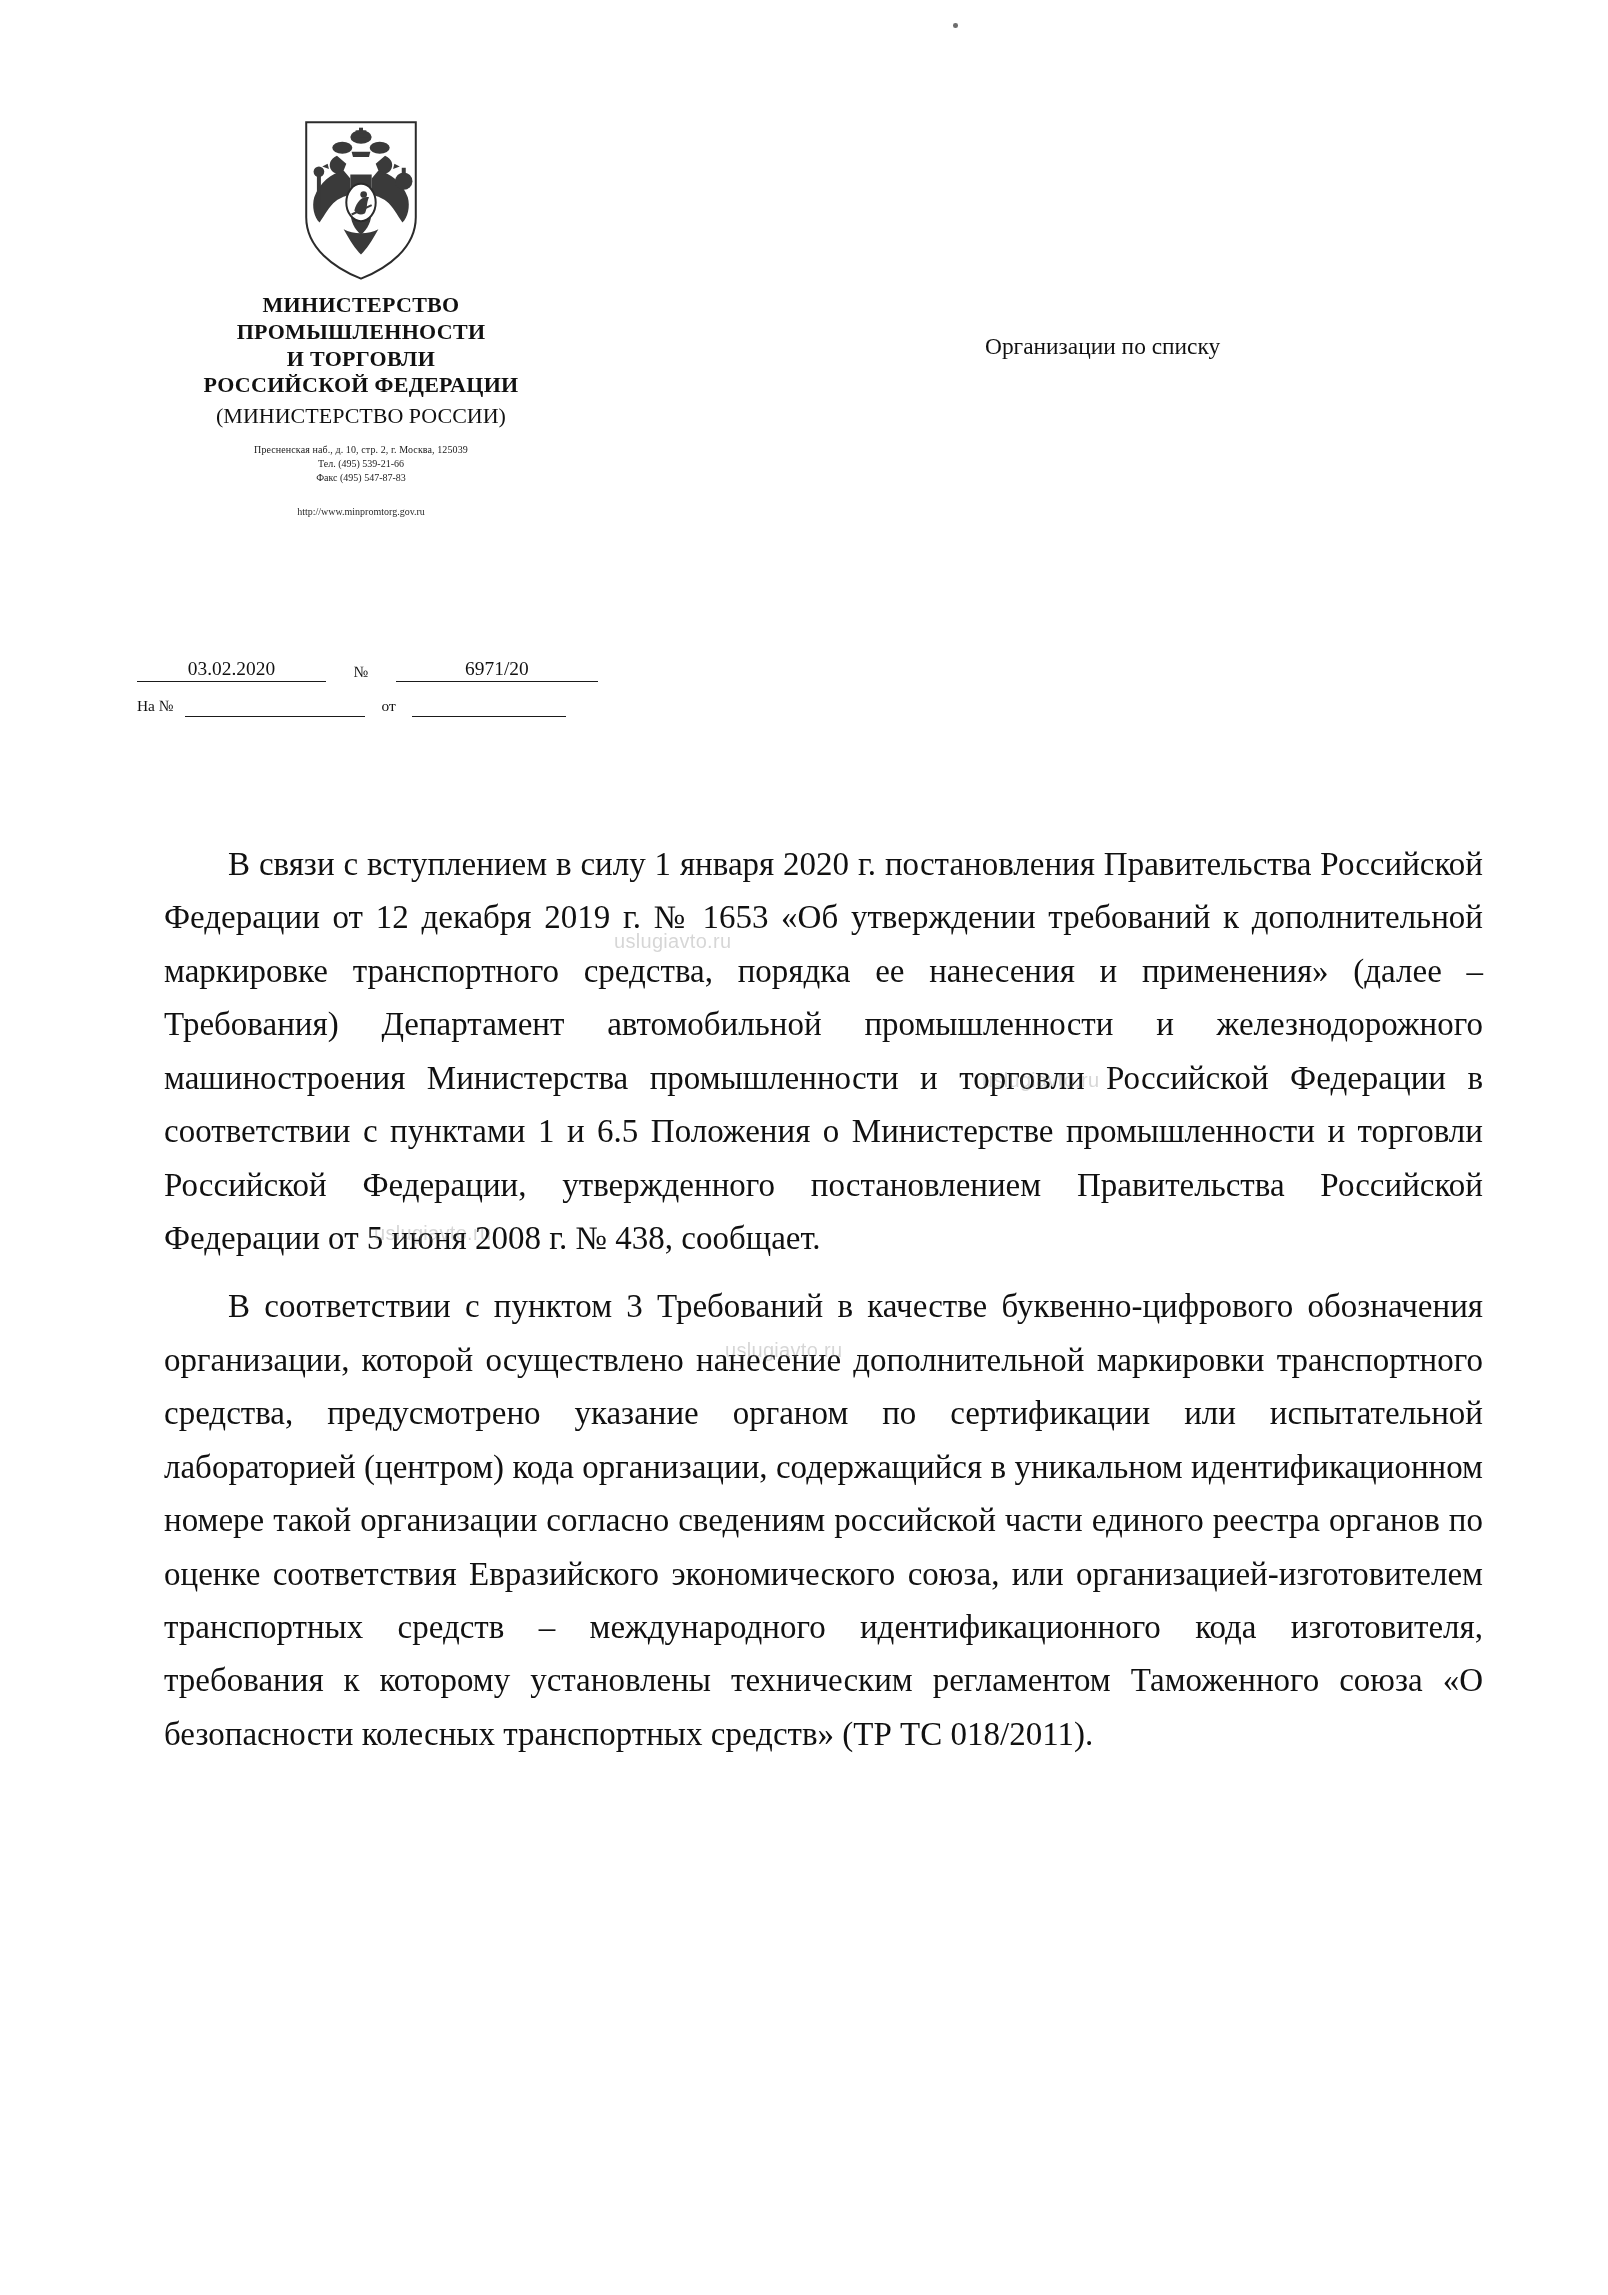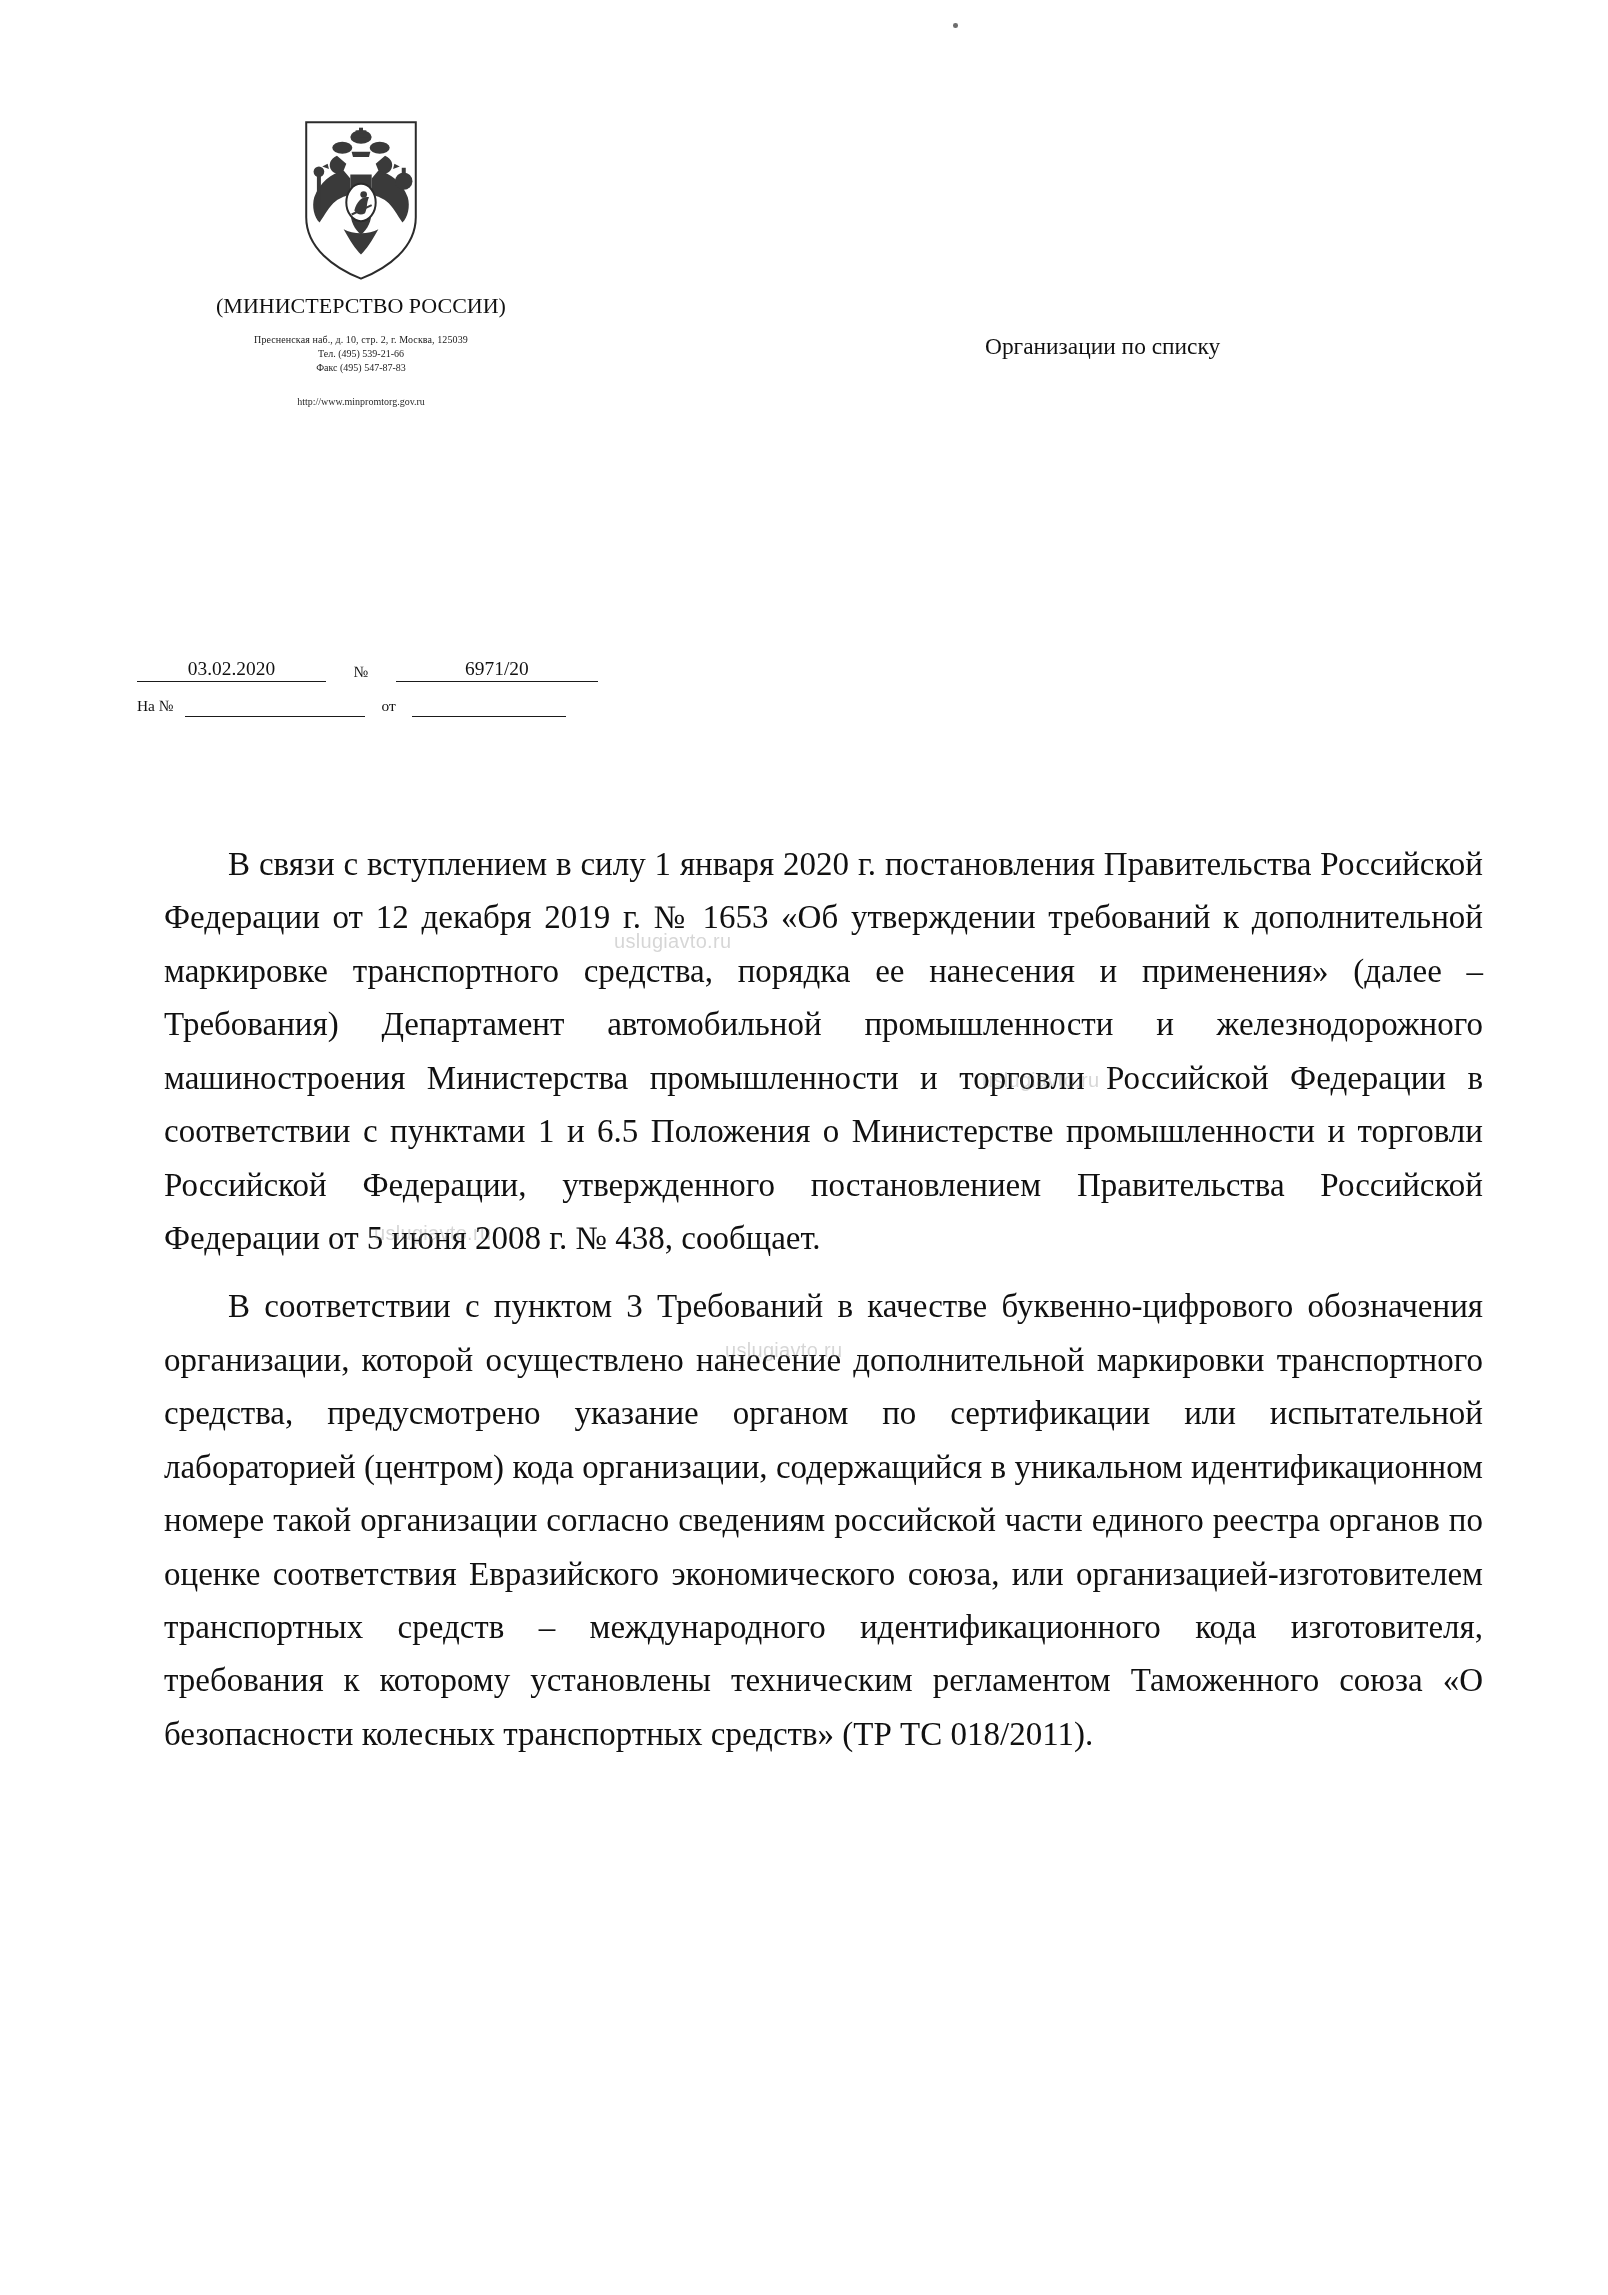--- a/index.html
+++ b/index.html
@@ -220,20 +220,26 @@
       </g>
 
       <ellipse cx="100" cy="128" rx="22" ry="28" fill="#ffffff" stroke="#2b2b2b" stroke-width="3"></ellipse>
       <g fill="#3a3a3a">
         <path d="M90 140 C94 124 104 118 112 120 C108 128 110 136 106 144 C100 148 94 146 90 140 Z"></path>
         <circle cx="104" cy="116" r="5"></circle>
         <path d="M86 146 L116 132" stroke="#3a3a3a" stroke-width="3" fill="none"></path>
       </g>
     </svg>
 
+    <div class="ministry-name">
+      <div>МИНИСТЕРСТВО</div>
+      <div>ПРОМЫШЛЕННОСТИ</div>
+      <div>И ТОРГОВЛИ</div>
+      <div>РОССИЙСКОЙ ФЕДЕРАЦИИ</div>
+    </div>
 
     <div class="ministry-short">(МИНИСТЕРСТВО РОССИИ)</div>
 
     <div class="contacts">
       <div class="addr">Пресненская наб., д. 10, стр. 2, г. Москва, 125039</div>
       <div>Тел. (495) 539-21-66</div>
       <div>Факс (495) 547-87-83</div>
       <div class="url">http://www.minpromtorg.gov.ru</div>
     </div>
   </div>

